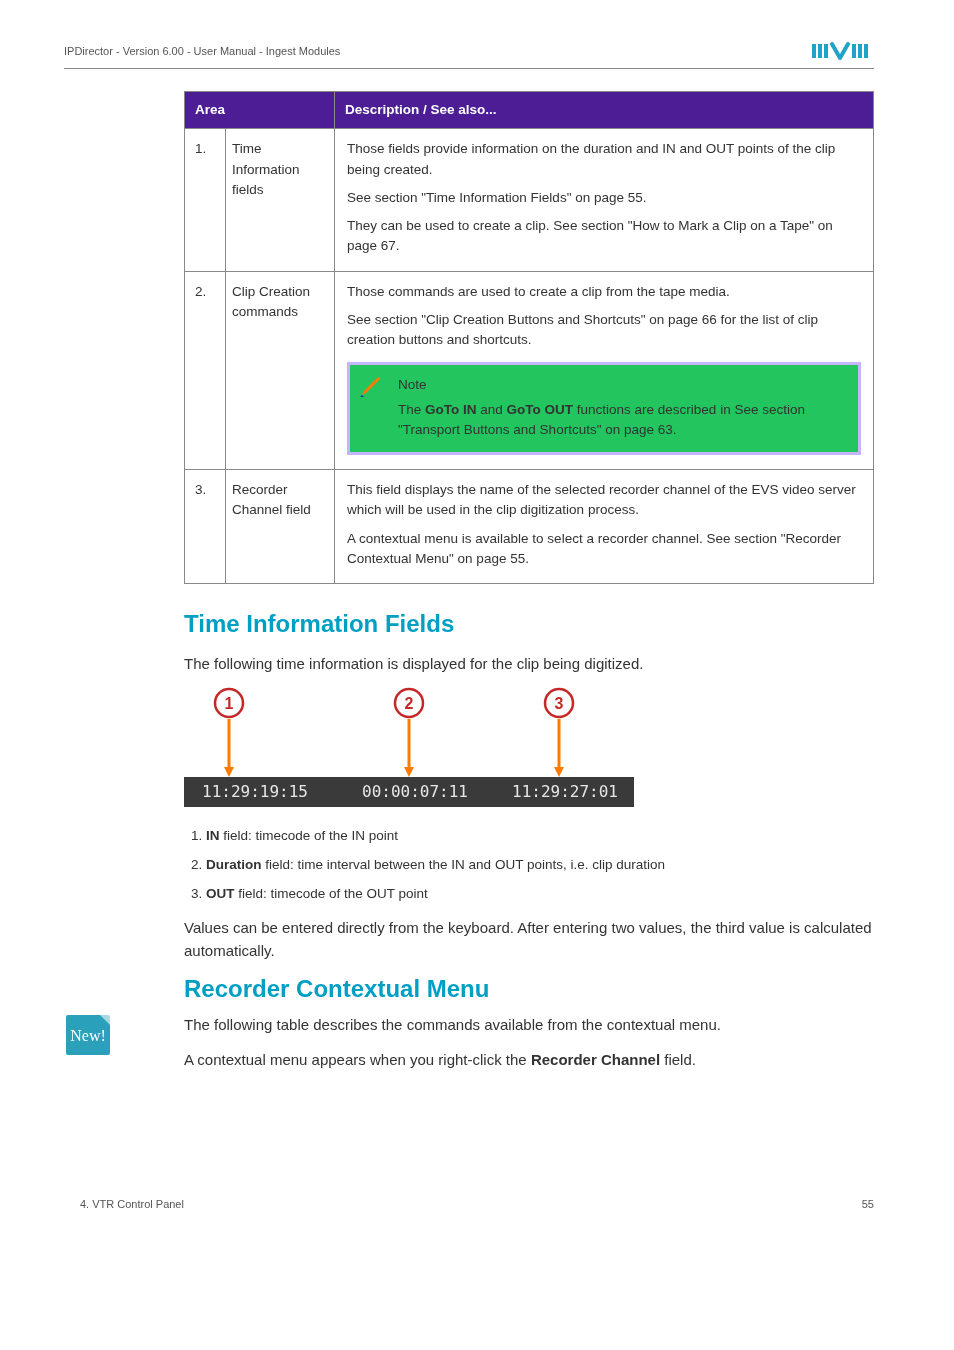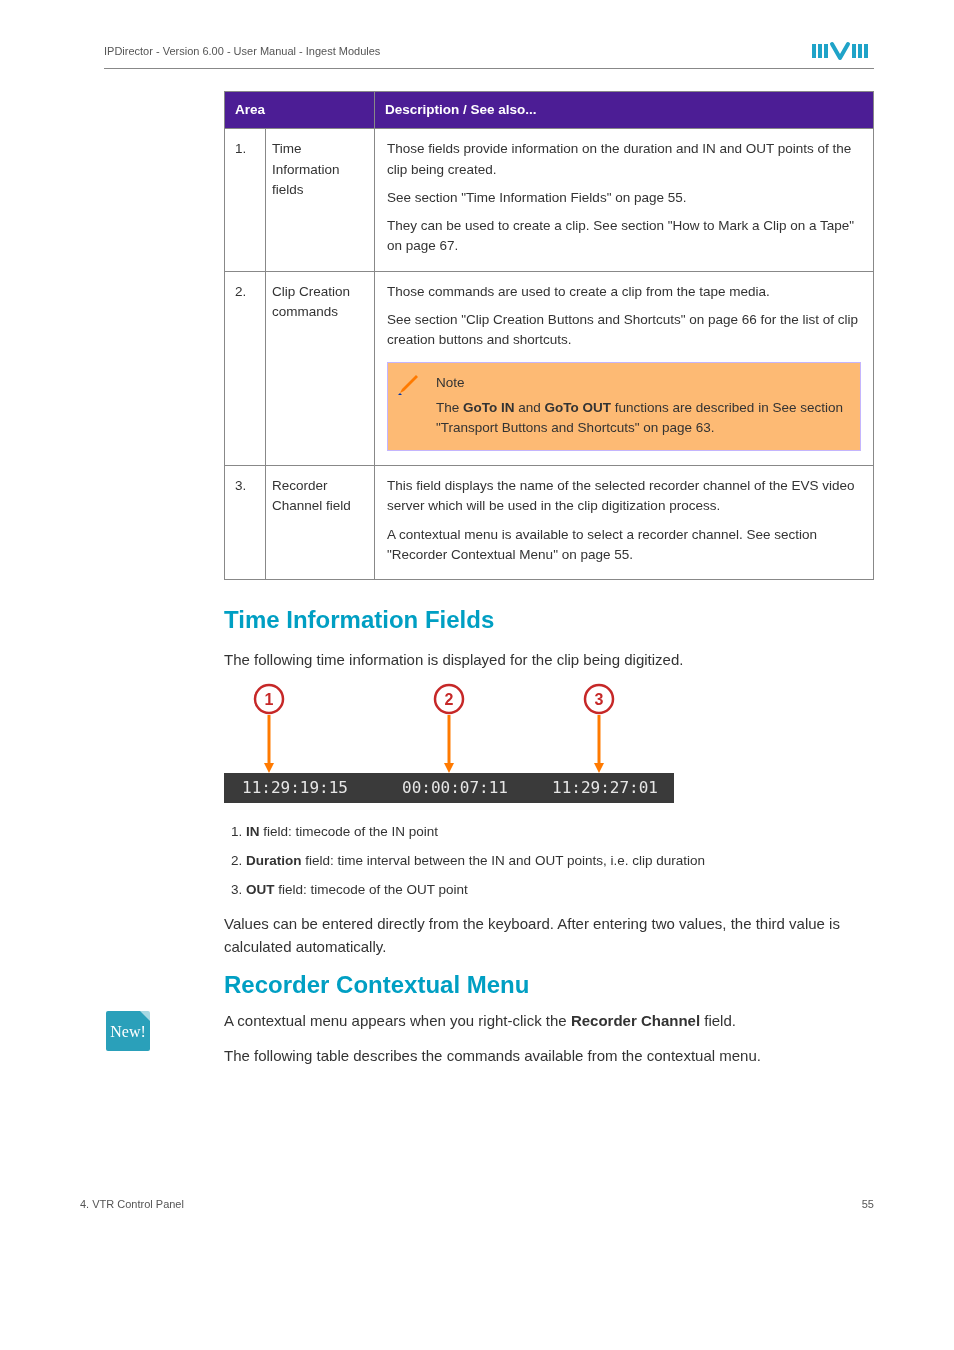--- a/index.html
+++ b/index.html
@@ -5,21 +5,21 @@
   body {
     margin: 0;
     padding: 0;
     font-family: Arial, Helvetica, sans-serif;
     background: #fff;
     color: #333;
     width: 954px;
     box-sizing: border-box;
   }
   .page {
-    padding: 40px 80px 30px 104px;
+    padding: 40px 80px 30px 64px;
     min-height: 1240px;
     position: relative;
     box-sizing: border-box;
   }
   .header {
     display: flex;
     justify-content: space-between;
     align-items: center;
     border-bottom: 1px solid #888;
     padding-bottom: 6px;
@@ -64,25 +64,25 @@
   table.area-table td.num {
     width: 30px;
     padding: 10px 0 10px 10px;
   }
   table.area-table td.title {
     width: 96px;
     padding: 10px 6px 10px 6px;
   }
   .cell-para + .cell-para { margin-top: 8px; }
   .note-box {
-    border: 1px solid #c4b5fd;
+    border: 3px solid #c4b5fd;
     margin-top: 12px;
     padding: 10px 12px 12px 48px;
     position: relative;
-    background: #fdba74;
+    background: #22c55e;
   }
   .note-box .note-icon {
     position: absolute;
     left: 8px;
     top: 8px;
     width: 26px;
     height: 26px;
   }
   .note-box .note-title {
     font-weight: 400;
@@ -245,24 +245,24 @@
 
   <div style="position:relative;">
     <span class="new-tag" style="left:0px; top:-2px;">
       <svg width="48" height="48" viewBox="0 0 48 48">
         <rect x="2" y="4" width="44" height="40" rx="2" fill="#2aa0ba"></rect>
         <polygon points="46,4 46,14 36,4" fill="#ffffff" opacity="0.6"></polygon>
         <text x="24" y="30" text-anchor="middle" font-family="cursive" font-size="16" fill="#fff">New!</text>
       </svg>
     </span>
     <div class="content" style="margin-top:-4px;">
+      <p class="body">The following table describes the commands available from the contextual menu.</p>
       <p class="body">
         <span>A contextual menu appears when you right-click the </span><b>Recorder Channel</b><span> field.</span>
       </p>
-      <p class="body">The following table describes the commands available from the contextual menu.</p>
     </div>
   </div>
 
   <div class="footer">
     <span>4. VTR Control Panel</span>
     <span>55</span>
   </div>
 
 </div>
 

